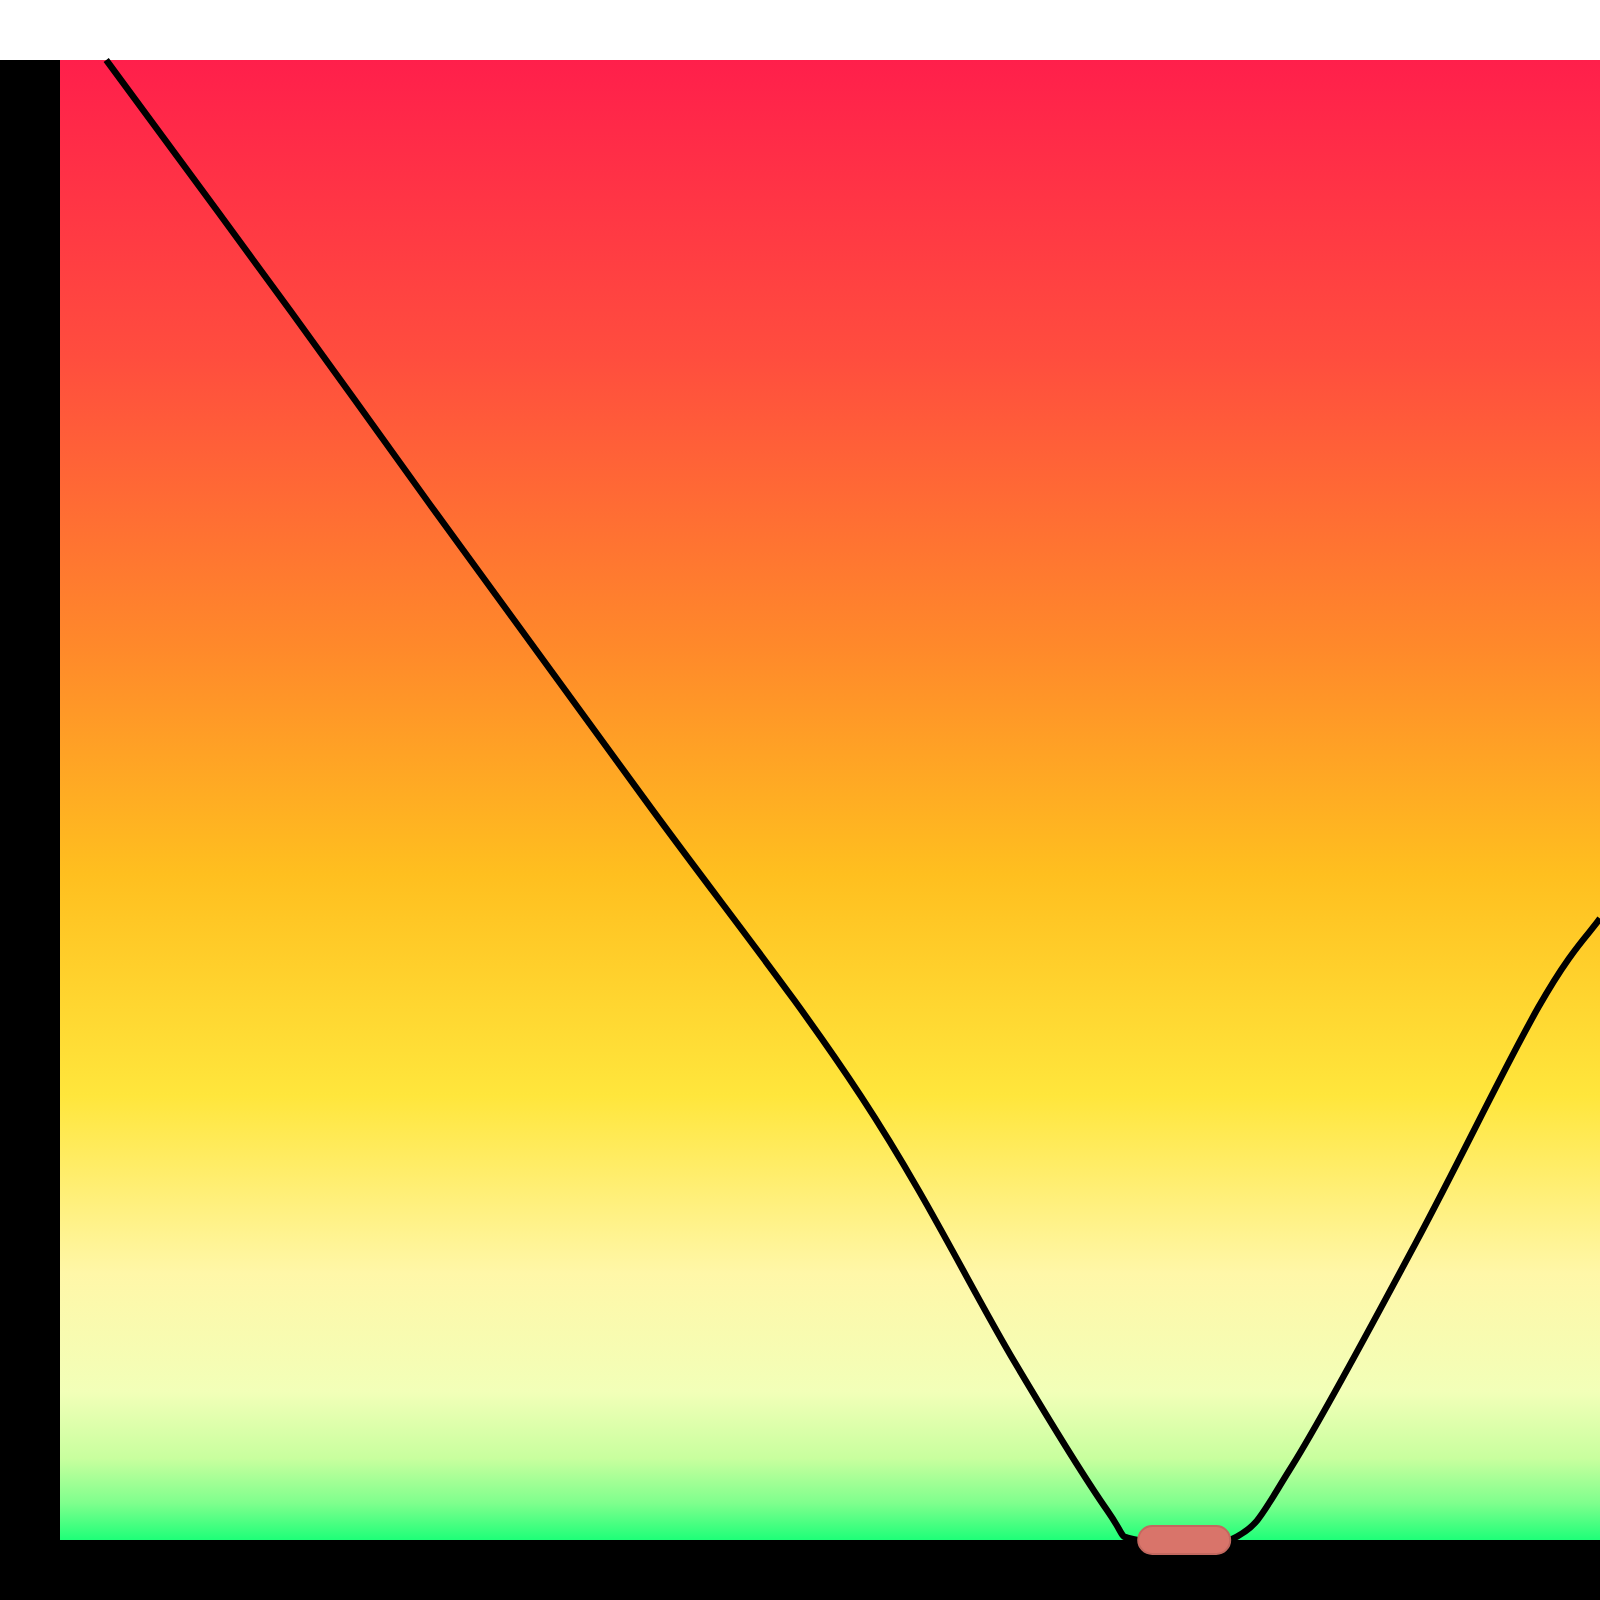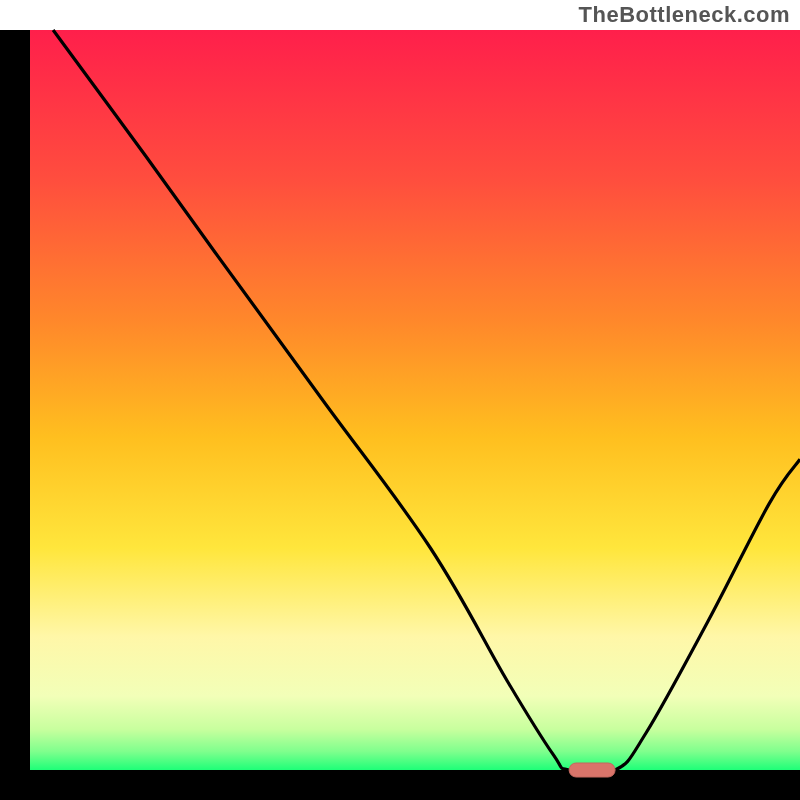--- a/index.html
+++ b/index.html
@@ -28,21 +28,20 @@
   }
   svg {
     display: block;
   }
 </style>
 </head>
 <body>
 
 <div class="stage">
 
-  <div class="watermark">TheBottleneck.com</div>
 
   <svg id="chart-svg" width="800" height="800" viewBox="0 0 800 800">
     <defs>
       <linearGradient id="heat" x1="0" y1="0" x2="0" y2="1">
           <stop offset="0%" stop-color="#ff1f4b"></stop>
           <stop offset="20%" stop-color="#ff4d3e"></stop>
           <stop offset="40%" stop-color="#ff8a2a"></stop>
           <stop offset="55.00000000000001%" stop-color="#ffbf1f"></stop>
           <stop offset="70%" stop-color="#ffe63c"></stop>
           <stop offset="82%" stop-color="#fff7a8"></stop>

